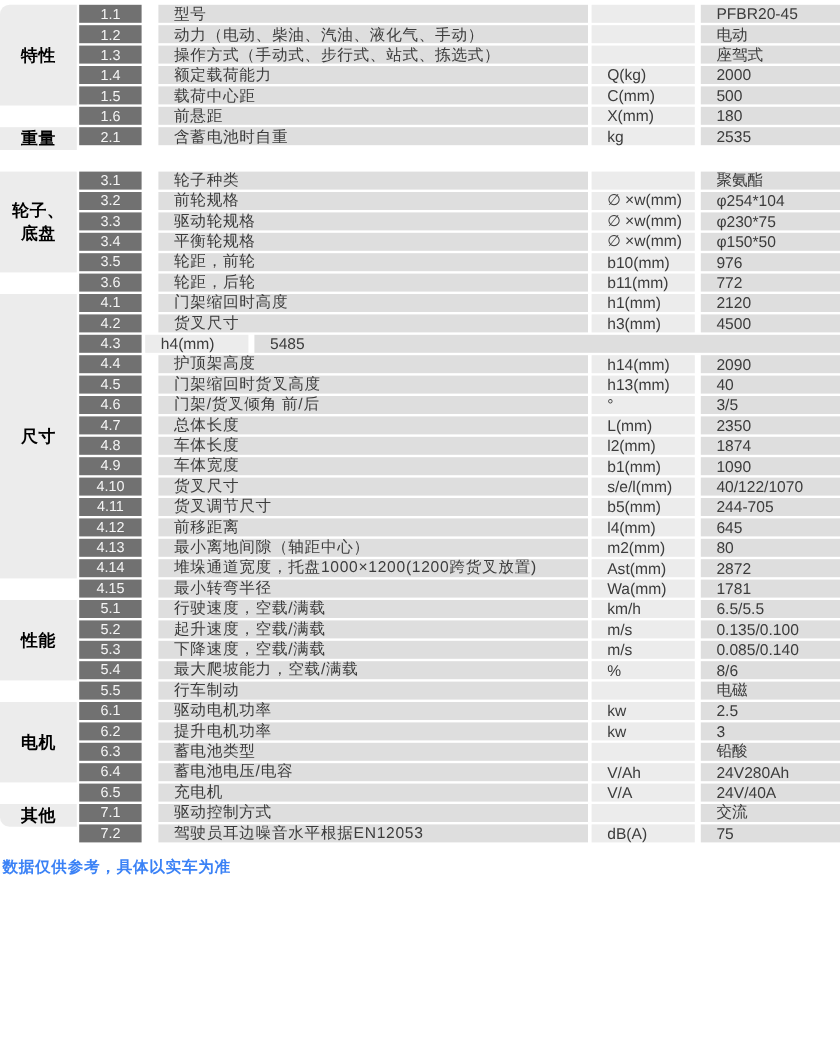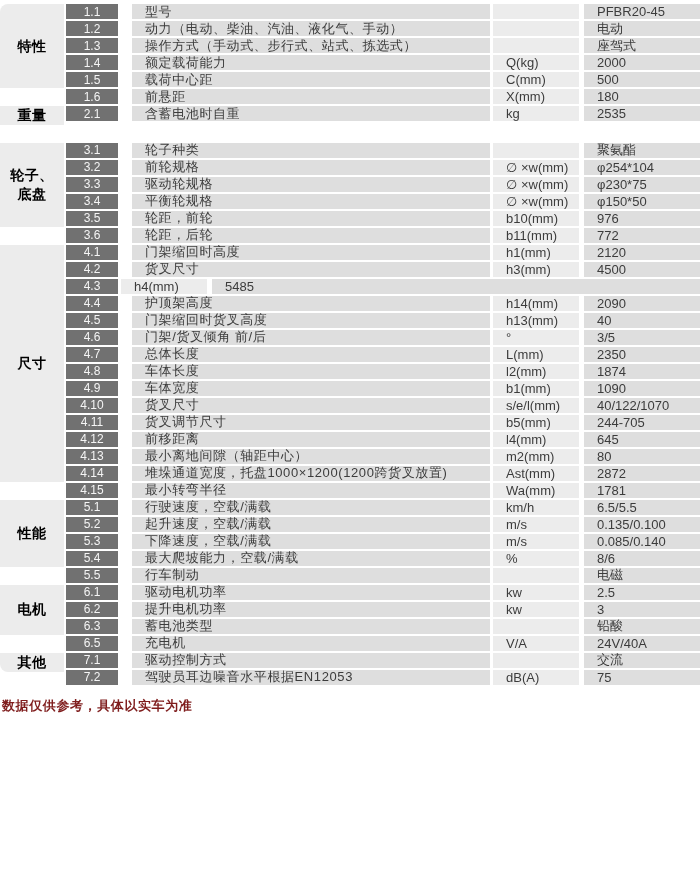--- a/index.html
+++ b/index.html
@@ -57,21 +57,21 @@
   .cell-value{
     flex:1;margin-left:5px;
     background:var(--row-bg);
     font-size:13px;
     display:flex;align-items:center;
     padding-left:13px;white-space:nowrap;
   }
   .footer-note{
     margin:7px 0 0 2px;
     font-size:13px;font-weight:bold;letter-spacing:0.6px;
-    color:#7f1d1d;
+    color:#3b82f6;
   }
 </style>
 </head>
 <body>
 
 <div class="spec-table">
     <div class="spec-section">
       <div class="category-cell">特性</div>
       <div class="section-rows">
         <div class="spec-row">
@@ -308,20 +308,26 @@
           <div class="cell-unit">kw</div>
           <div class="cell-value">3</div>
         </div>
         <div class="spec-row">
           <div class="cell-num">6.3</div>
           <div class="cell-desc">蓄电池类型</div>
           <div class="cell-unit"></div>
           <div class="cell-value">铅酸</div>
         </div>
         <div class="spec-row">
+          <div class="cell-num">6.4</div>
+          <div class="cell-desc">蓄电池电压/电容</div>
+          <div class="cell-unit">V/Ah</div>
+          <div class="cell-value">24V280Ah</div>
+        </div>
+        <div class="spec-row">
           <div class="cell-num">6.5</div>
           <div class="cell-desc">充电机</div>
           <div class="cell-unit">V/A</div>
           <div class="cell-value">24V/40A</div>
         </div>
       </div>
     </div>
     <div class="spec-section">
       <div class="category-cell">其他</div>
       <div class="section-rows">

